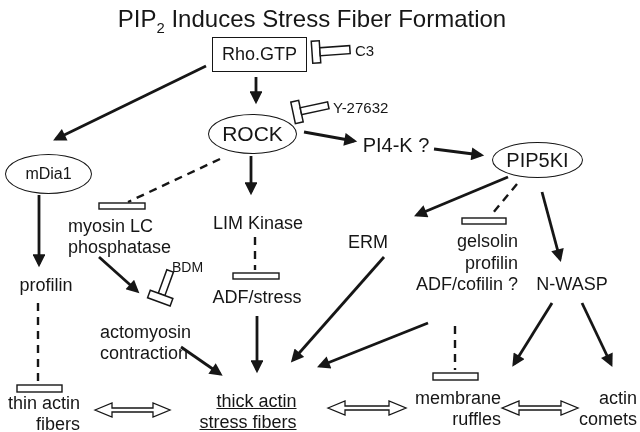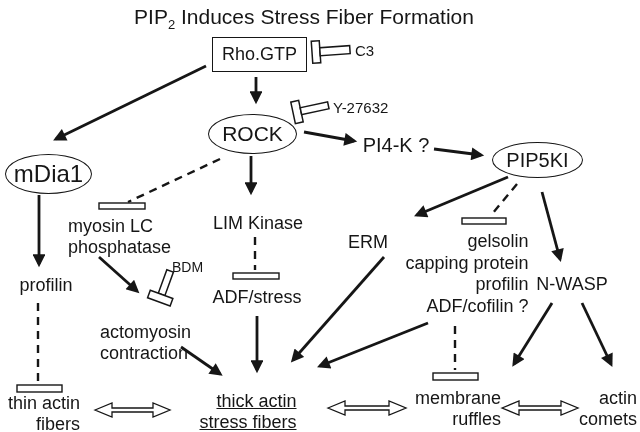--- a/index.html
+++ b/index.html
@@ -14,22 +14,22 @@
   .plunger rect{fill:#ffffff;stroke:#161616;stroke-width:1.5;}
   .dblarrow{fill:#ffffff;stroke:#161616;stroke-width:1.3;stroke-linejoin:miter;}
   .lbl{position:absolute;font-size:18px;line-height:21px;white-space:nowrap;z-index:2;}
   .ctr{transform:translateX(-50%);text-align:right;}
   .sm{font-size:15px;line-height:17px;}
   .node{
     position:absolute;display:flex;align-items:center;justify-content:center;
     border:1.6px solid #161616;background:#fff;z-index:2;white-space:nowrap;
   }
   .ellipse{border-radius:50%;}
-  .title{position:absolute;left:304px;top:5px;transform:translateX(-50%);
-    font-size:21px;white-space:nowrap;z-index:2;}
+  .title{position:absolute;left:312px;top:5px;transform:translateX(-50%);
+    font-size:24px;white-space:nowrap;z-index:2;}
   .title sub{font-size:0.62em;}
 </style>
 </head>
 <body>
 
 <div class="stage">
 
   <svg class="overlay" viewBox="0 0 640 432">
     <defs>
       <marker id="arr" viewBox="0 0 10 10" refX="7.5" refY="5" markerWidth="5" markerHeight="4.6" orient="auto">
@@ -83,21 +83,21 @@
   </svg>
 
   <div class="title"><span>PIP</span><sub>2</sub><span> Induces Stress Fiber Formation</span></div>
 
   <div class="node" style="left:212px;top:37px;width:93px;height:33px;font-size:18px;">
       <span>Rho.GTP</span>
     </div>
   <div class="node ellipse" style="left:208px;top:114px;width:87px;height:38px;font-size:21px;">
       <span>ROCK</span>
     </div>
-  <div class="node ellipse" style="left:5px;top:154px;width:85px;height:38px;font-size:24px;">
+  <div class="node ellipse" style="left:5px;top:154px;width:85px;height:38px;font-size:16px;">
       <span>mDia1</span>
     </div>
   <div class="node ellipse" style="left:492px;top:142px;width:89px;height:34px;font-size:20px;">
       <span>PIP5KI</span>
     </div>
 
   <div class="lbl sm" style="left:355px;top:42px;">C3</div>
   <div class="lbl sm" style="left:333px;top:99px;">Y-27632</div>
   <div class="lbl sm" style="left:172px;top:259px;font-size:14px;">BDM</div>
 
@@ -116,21 +116,20 @@
 
   <div class="lbl" style="left:100px;top:306px;margin-top:16px;">
     <div>actomyosin</div>
     <div>contraction</div>
   </div>
 
   <div class="lbl ctr" style="left:368px;top:232px;">ERM</div>
 
   <div class="lbl ctr" style="left:467px;top:231px;line-height:21.5px;">
     <div>gelsolin</div>
-    <div>capping protein</div>
     <div>profilin</div>
     <div>ADF/cofilin ?</div>
   </div>
 
   <div class="lbl ctr" style="left:572px;top:274px;">N-WASP</div>
 
   <div class="lbl ctr" style="left:44px;top:393px;">
     <div>thin actin</div>
     <div>fibers</div>
   </div>

